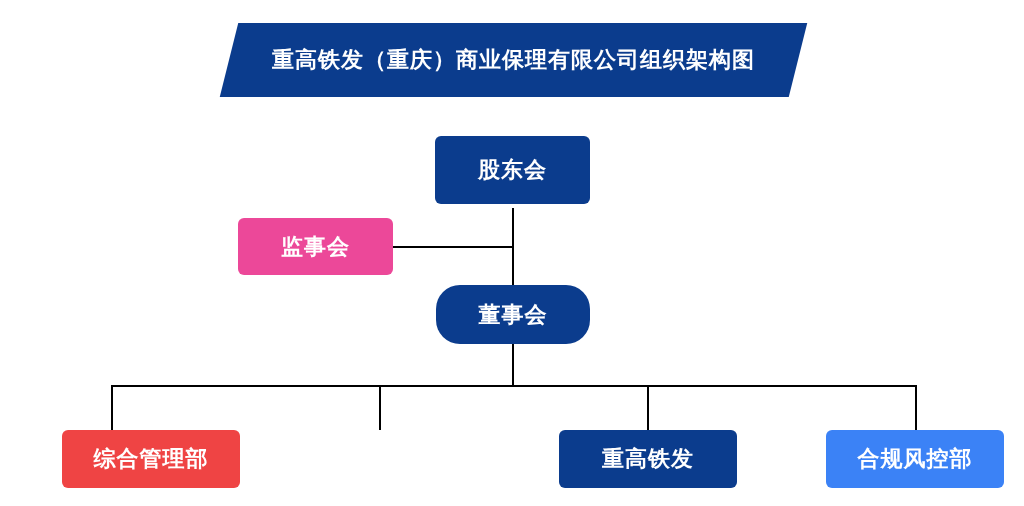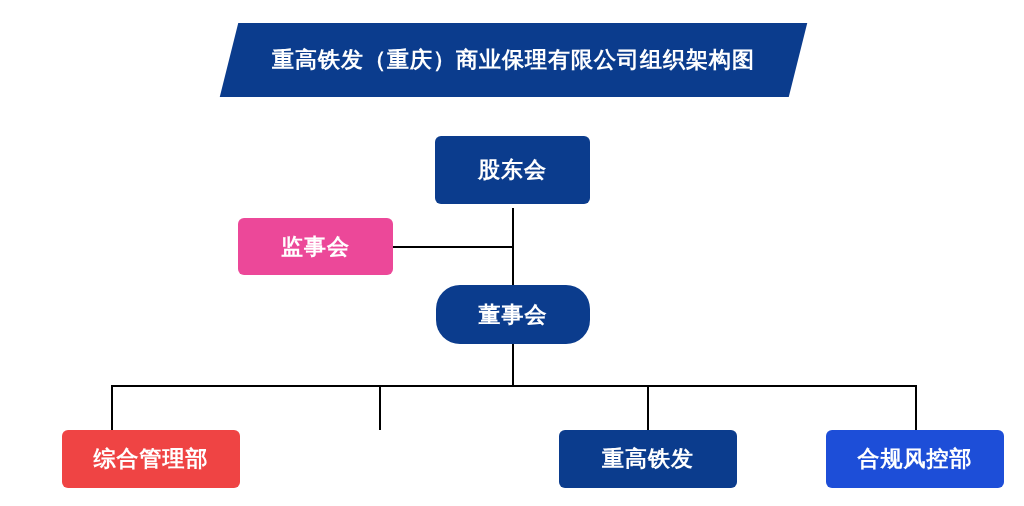--- a/index.html
+++ b/index.html
@@ -85,15 +85,15 @@
 
   <div class="node node-supervisory" style="background: #ec4899;">监事会</div>
 
   <div class="node node-board" style="background: rgb(11, 60, 141); border-radius: 24px;">董事会</div>
 
   <div class="node node-dept node-dept-0" style="background: #ef4444; margin-left: 40px;">综合管理部</div>
 
 
   <div class="node node-dept node-dept-2" style="background: rgb(11, 60, 141);">重高铁发</div>
 
-  <div class="node node-dept node-dept-3" style="background: #1d4ed8;">合规风控部</div>
+  <div class="node node-dept node-dept-3" style="background: #3b82f6;">合规风控部</div>
 
 </div>
 
 </body></html>

